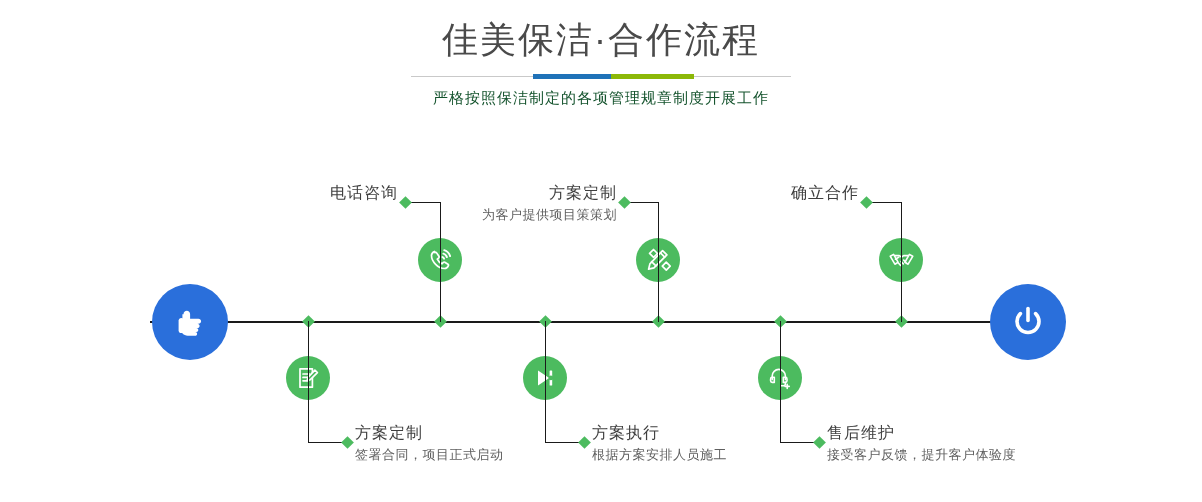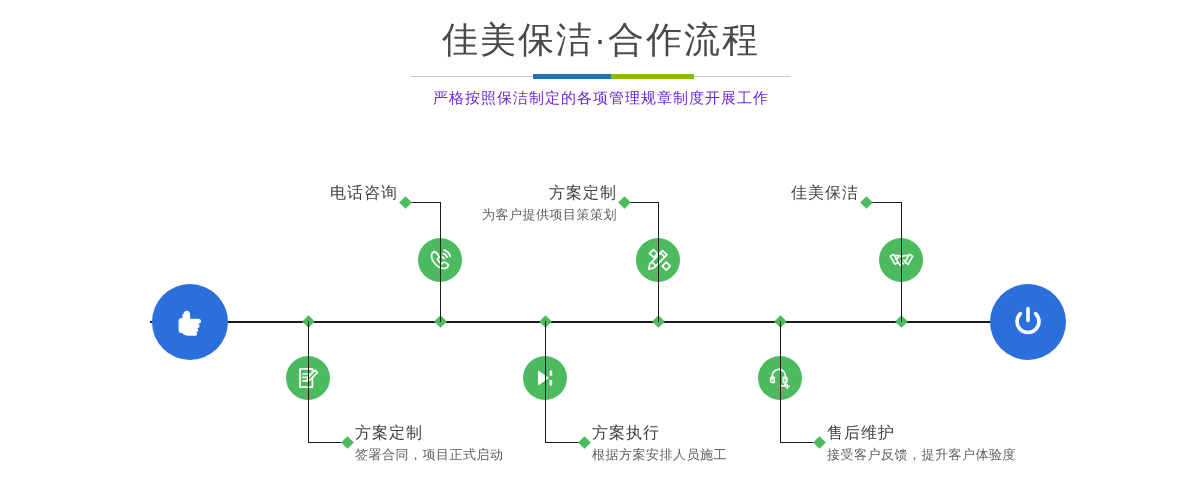--- a/index.html
+++ b/index.html
@@ -67,21 +67,21 @@
     left: 200px;
     top: 0;
     width: 83px;
     height: 5px;
     background: #8cb808;
   }
   .subtitle {
     margin: 0;
     padding-top: 10px;
     font-size: 15px;
-    color: #6d28d9;
+    color: #14532d;
     letter-spacing: 1px;
   }
 
   
   .flow {
     position: absolute;
     left: 0;
     top: 150px;
     width: 1202px;
     height: 352px;
@@ -300,21 +300,21 @@
             <path d="M7.4 12.2l3.5-2.1"></path>
           </g>
         </svg>
       </span>
     </div>
     <div class="diamond" style="left:897px; top:167px;"></div>
     <div class="vline" style="left:901px; top:52px; height:120px;"></div>
     <div class="hline" style="left:869px; top:52px; width:33px;"></div>
     <div class="diamond" style="left:862px; top:48px;"></div>
     <div class="label right-align" style="left:655px; top:32px; width:204px;">
-      <div class="lab-title">佳美保洁</div>
+      <div class="lab-title">确立合作</div>
     </div>
 
     <div class="node-icon" style="left:758px; top:206px;">
       <span>
         <svg width="26" height="26" viewBox="0 0 26 26">
           <g fill="none" stroke="#ffffff" stroke-width="1.6" stroke-linejoin="round" stroke-linecap="round">
             <path d="M18.4 14.6V11a6.6 6.6 0 0 0-13.2 0v3.6"></path>
             <path d="M5.2 12.3h2.1v5.1H5.2a1.6 1.6 0 0 1-1.6-1.6v-1.9a1.6 1.6 0 0 1 1.6-1.6z"></path>
             <path d="M18.4 12.3h-2.1v5.1h2.1a1.6 1.6 0 0 0 1.6-1.6v-1.9a1.6 1.6 0 0 0-1.6-1.6z"></path>
             <path d="M18.4 17.4v1.3a2 2 0 0 1-2 2h-2.2"></path>

